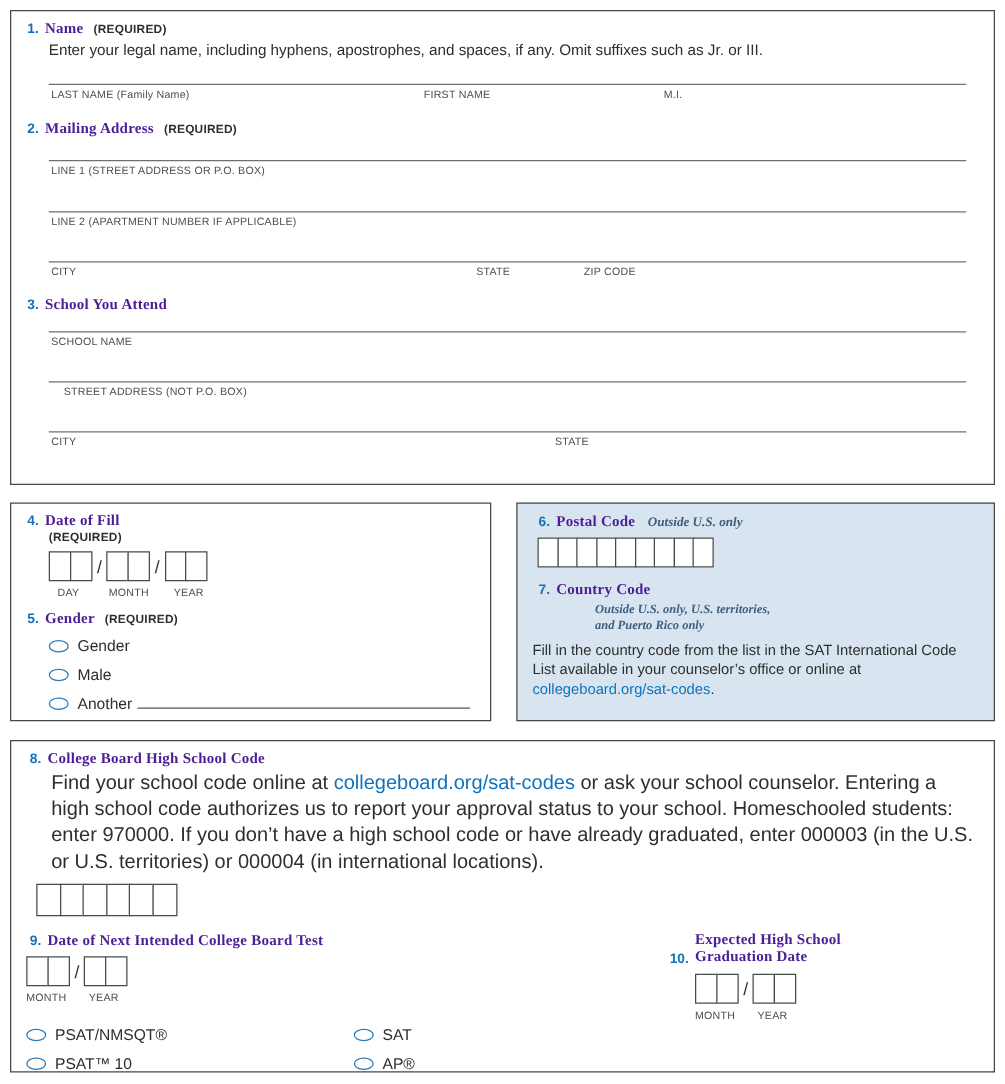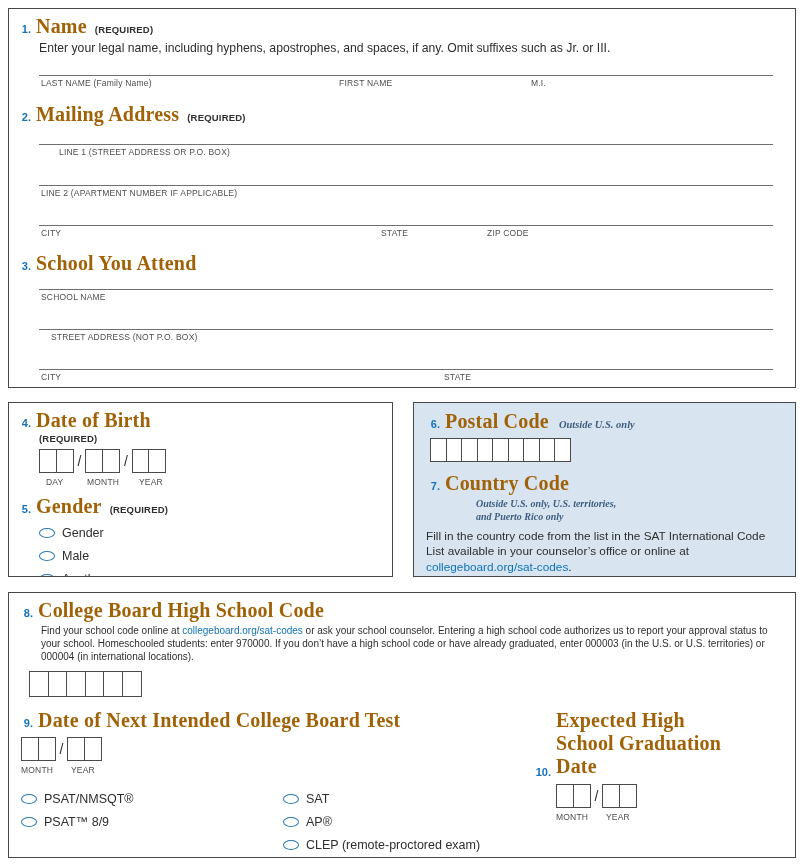--- a/index.html
+++ b/index.html
@@ -11,21 +11,21 @@
   .page { padding:8px 8px 0 8px; }
   .box { border:1.6px solid #474747; background:#ffffff; }
   .box1 { height:380px; padding:6px 22px 0 8px; overflow:hidden; }
   .row2 { display:flex; gap:20px; margin-top:14px; }
   .box4 { width:385px; height:175px; padding:6px 12px 0 8px; overflow:hidden; }
   .box67 { width:383px; height:175px; padding:7px 14px 0 12px; background:#d8e5f1; overflow:hidden; }
   .box8 { height:266px; margin-top:15px; padding:6px 14px 0 10px; overflow:hidden; }
 
   .shead { display:flex; align-items:baseline; }
   .snum { width:14px; text-align:right; margin-right:5px; color:#1472b8; font-weight:bold; font-size:11px; flex:none; }
-  .stitle { color:#a16207; font-family:"Liberation Serif","DejaVu Serif",serif; font-weight:bold; font-size:20px; letter-spacing:0.2px; }
+  .stitle { color:#4c1d95; font-family:"Liberation Serif","DejaVu Serif",serif; font-weight:bold; font-size:12px; letter-spacing:0.2px; }
   .sreq { font-size:9.5px; font-weight:bold; margin-left:8px; color:#2e2e2e; letter-spacing:0.2px; }
   .indent { margin-left:22px; }
   .instr { font-size:12.2px; margin-top:3px; }
 
   .field { position:relative; border-top:1px solid #707070; height:15px; }
   .flabel { position:absolute; top:2px; font-size:8.5px; color:#4d4d4d; letter-spacing:0.2px; white-space:nowrap; }
 
   .cellblock { position:relative; height:40px; }
   .cells { display:flex; align-items:center; }
   .cell { width:18px; height:24px; border:1.5px solid #4a4a4a; background:#fff; flex:none; }
@@ -40,21 +40,21 @@
   .opt-label { font-size:12.5px; white-space:nowrap; }
   .wline { flex:1; border-bottom:1px solid #555; height:9px; margin-left:4px; margin-right:4px; }
 
   .sreq-line { font-size:9.5px; font-weight:bold; margin-top:1px; letter-spacing:0.2px; }
 
   .inote { font-family:"Liberation Serif","DejaVu Serif",serif; font-style:italic; font-weight:bold; font-size:10.5px; color:#3f5e7e; margin-left:10px; }
   .cnotes { margin-left:50px; margin-top:2px; font-family:"Liberation Serif","DejaVu Serif",serif; font-style:italic; font-weight:bold; font-size:10px; color:#3f5e7e; line-height:1.3; }
   .cbody { font-size:11.8px; line-height:1.3; margin-top:6px; }
   .link { color:#0f72ba; font-weight:normal; }
 
-  .body8 { font-size:10px; line-height:1.32; margin-top:2px; width:742px; }
+  .body8 { font-size:16px; line-height:1.32; margin-top:2px; width:742px; }
   .s910 { display:flex; margin-top:12px; }
   .s9 { flex:1; }
   .s10 { width:250px; flex:none; }
   .s10 .snum { width:20px; }
   .optcols { display:flex; margin-top:8px; margin-left:2px; }
   .optcol1 { width:262px; flex:none; }
   .optcol2 { flex:1; }
 </style>
 </head>
 <body>
@@ -76,29 +76,29 @@
       <span class="flabel" style="left:492px">M.I.</span>
     </div>
 
     <div class="shead" style="margin-top:13px">
       <span class="snum">2.</span>
       <span class="stitle">Mailing Address</span>
       <span class="sreq">(REQUIRED)</span>
     </div>
 
     <div class="indent field" style="margin-top:18px">
-      <span class="flabel" style="left:20px">LINE 1 (STREET ADDRESS OR P.O. BOX)</span>
+      <span class="flabel" style="left:2px">LINE 1 (STREET ADDRESS OR P.O. BOX)</span>
     </div>
     <div class="indent field" style="margin-top:26px">
       <span class="flabel" style="left:2px">LINE 2 (APARTMENT NUMBER IF APPLICABLE)</span>
     </div>
     <div class="indent field" style="margin-top:25px">
       <span class="flabel" style="left:2px">CITY</span>
       <span class="flabel" style="left:342px">STATE</span>
-      <span class="flabel" style="left:448px">ZIP CODE</span>
+      <span class="flabel" style="left:428px">ZIP CODE</span>
     </div>
 
     <div class="shead" style="margin-top:12px">
       <span class="snum">3.</span>
       <span class="stitle">School You Attend</span>
     </div>
 
     <div class="indent field" style="margin-top:14px">
       <span class="flabel" style="left:2px">SCHOOL NAME</span>
     </div>
@@ -109,21 +109,21 @@
       <span class="flabel" style="left:2px">CITY</span>
       <span class="flabel" style="left:405px">STATE</span>
     </div>
   </div>
 
   <div class="row2">
 
     <div class="box box4">
       <div class="shead">
         <span class="snum">4.</span>
-        <span class="stitle">Date of Birth</span>
+        <span class="stitle">Date of Fill</span>
       </div>
       <div class="indent sreq-line">(REQUIRED)</div>
 
       <div class="indent cellblock" style="margin-top:5px">
         <div class="cells">
           <div class="cell"></div>
           <div class="cell"></div>
           <span class="slash">/</span>
           <div class="cell"></div>
           <div class="cell"></div>
@@ -226,20 +226,24 @@
         </div>
 
         <div class="optcols">
           <div class="optcol1">
             <div class="opt">
               <span class="oval"></span>
               <span class="opt-label">PSAT/NMSQT®</span>
             </div>
             <div class="opt">
               <span class="oval"></span>
+              <span class="opt-label">PSAT™ 10</span>
+            </div>
+            <div class="opt">
+              <span class="oval"></span>
               <span class="opt-label">PSAT™ 8/9</span>
             </div>
           </div>
           <div class="optcol2">
             <div class="opt">
               <span class="oval"></span>
               <span class="opt-label">SAT</span>
             </div>
             <div class="opt">
               <span class="oval"></span>

